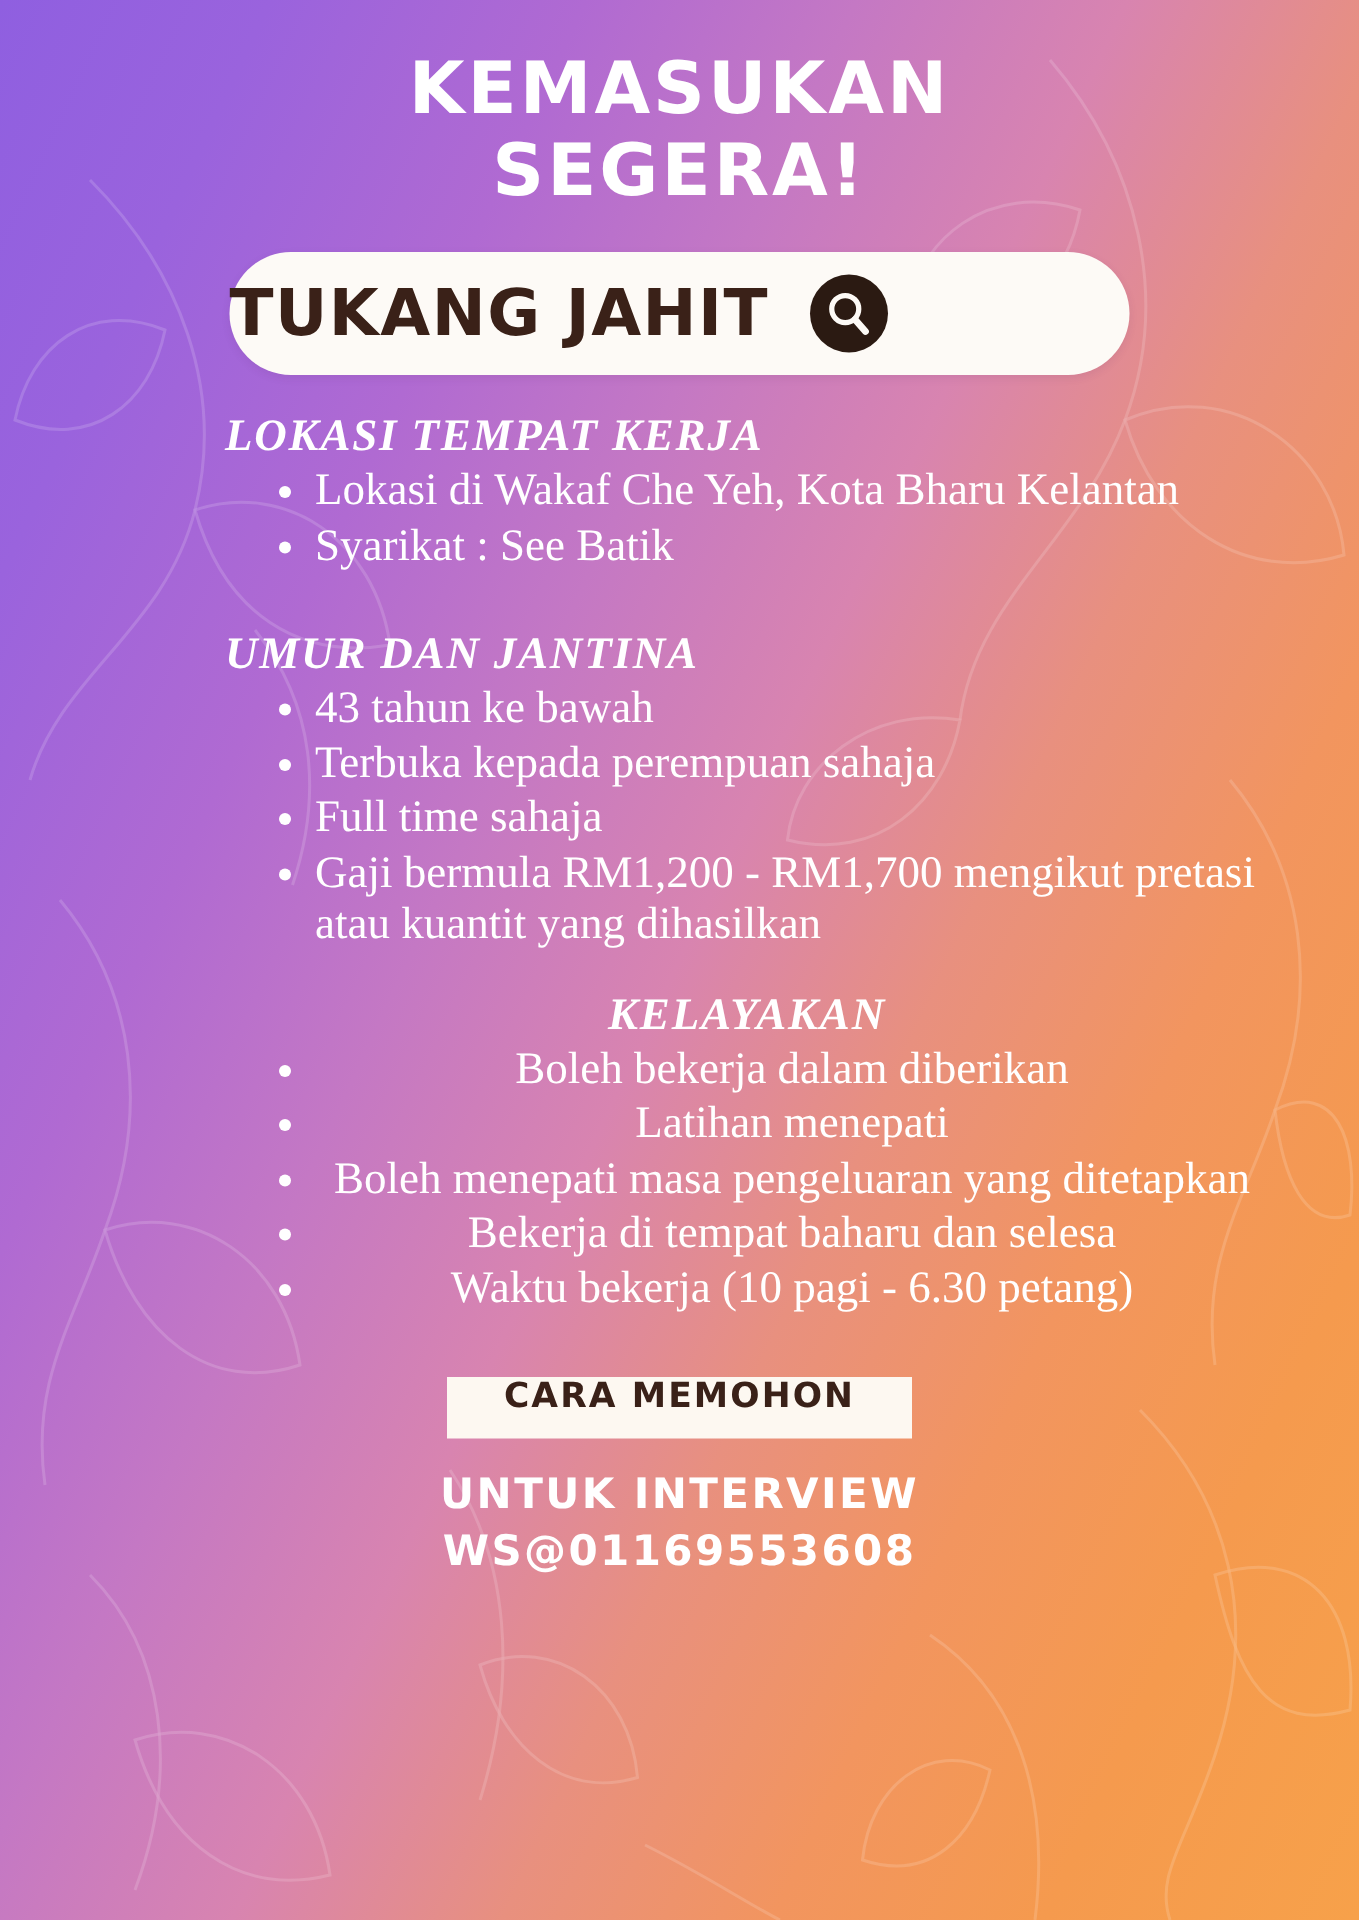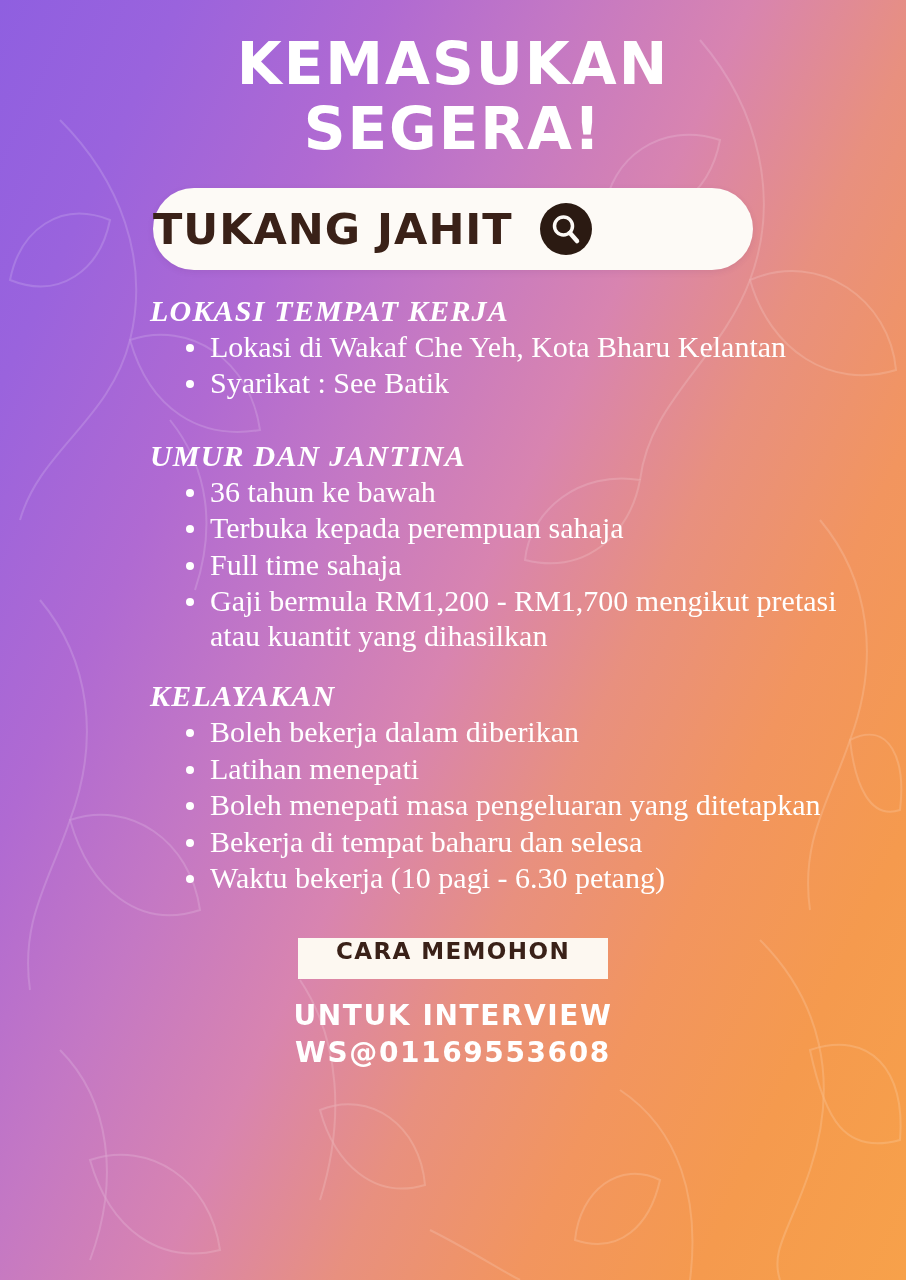--- a/index.html
+++ b/index.html
@@ -50,21 +50,21 @@
     width: 100%;
     height: 100%;
   }
 
   .headline {
     text-align: center;
     color: #ffffff;
     font-weight: 800;
     letter-spacing: 2px;
     line-height: 0.98;
-    font-size: 58px;
+    font-size: 48px;
     padding-top: 36px;
     text-transform: uppercase;
     font-family: "DejaVu Sans", sans-serif;
   }
   .headline .l1 { display: block; }
   .headline .l2 { display: block; margin-top: 8px; }
 
   .searchbar {
     margin: 30px auto 0 auto;
     width: 600px;
@@ -92,21 +92,21 @@
     flex: 0 0 auto;
   }
 
   .body {
     padding: 24px 0 0 0;
   }
 
   .section {
     padding: 0 60px 0 150px;
   }
-  .section + .section { margin-top: 26px; }
+  .section + .section { margin-top: 26px; text-align: center; }
 
   .sec-title {
     font-family: "Liberation Serif", serif;
     font-style: italic;
     font-weight: 700;
     font-size: 30px;
     letter-spacing: 1.2px;
     color: #ffffff;
     text-transform: uppercase;
     margin: 0 0 2px 0;
@@ -226,21 +226,21 @@
           <li>Lokasi di Wakaf Che Yeh, Kota Bharu Kelantan</li>
           <li>Syarikat : See Batik</li>
         </ul>
       </div>
 
       <div class="gap-lg"></div>
 
       <div class="section">
         <div class="sec-title">UMUR DAN JANTINA</div>
         <ul class="items">
-          <li>36 tahun ke bawah</li>
+          <li>43 tahun ke bawah</li>
           <li>Terbuka kepada perempuan sahaja</li>
           <li>Full time sahaja</li>
           <li>Gaji bermula RM1,200 - RM1,700 mengikut pretasi atau kuantit yang dihasilkan</li>
         </ul>
       </div>
 
       <div class="section">
         <div class="sec-title">KELAYAKAN</div>
         <ul class="items">
           <li>Boleh bekerja dalam diberikan</li>

